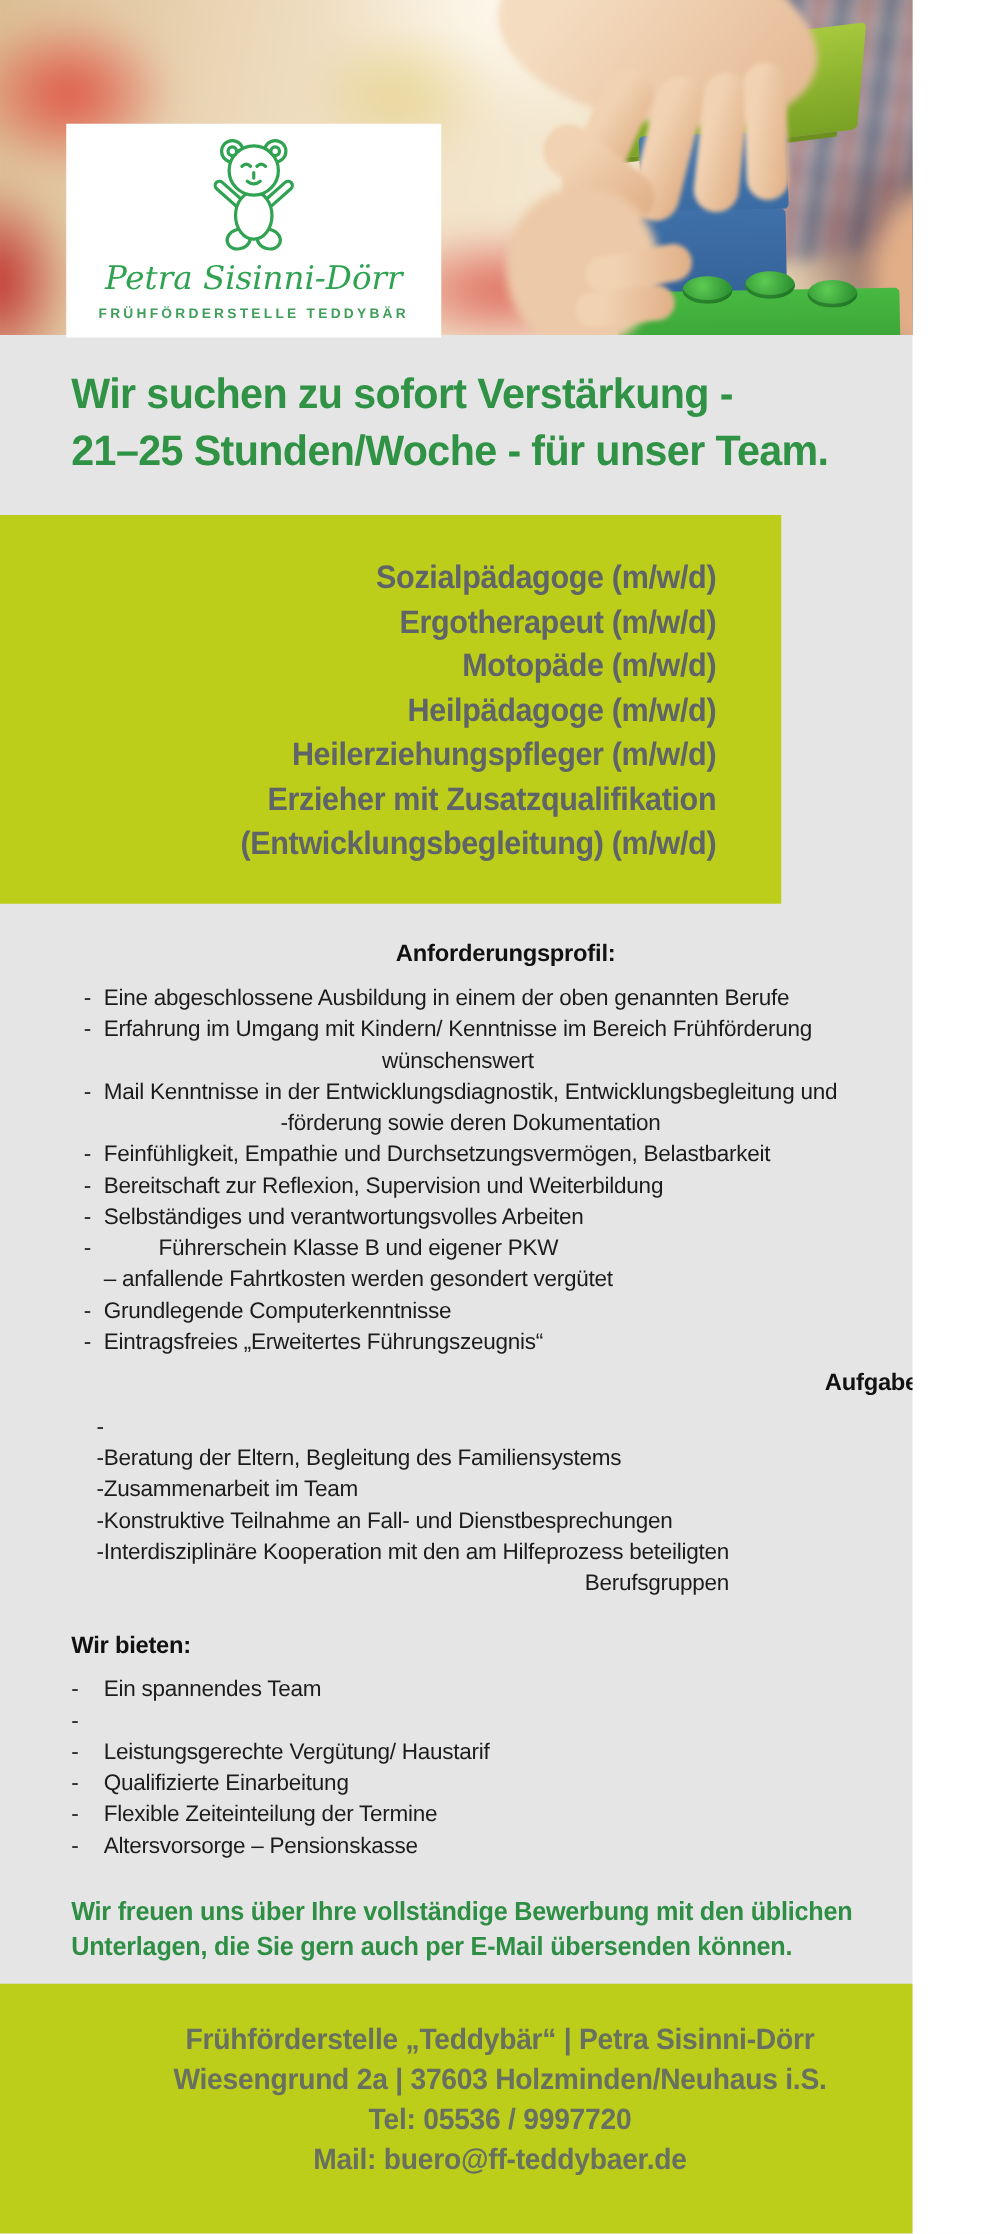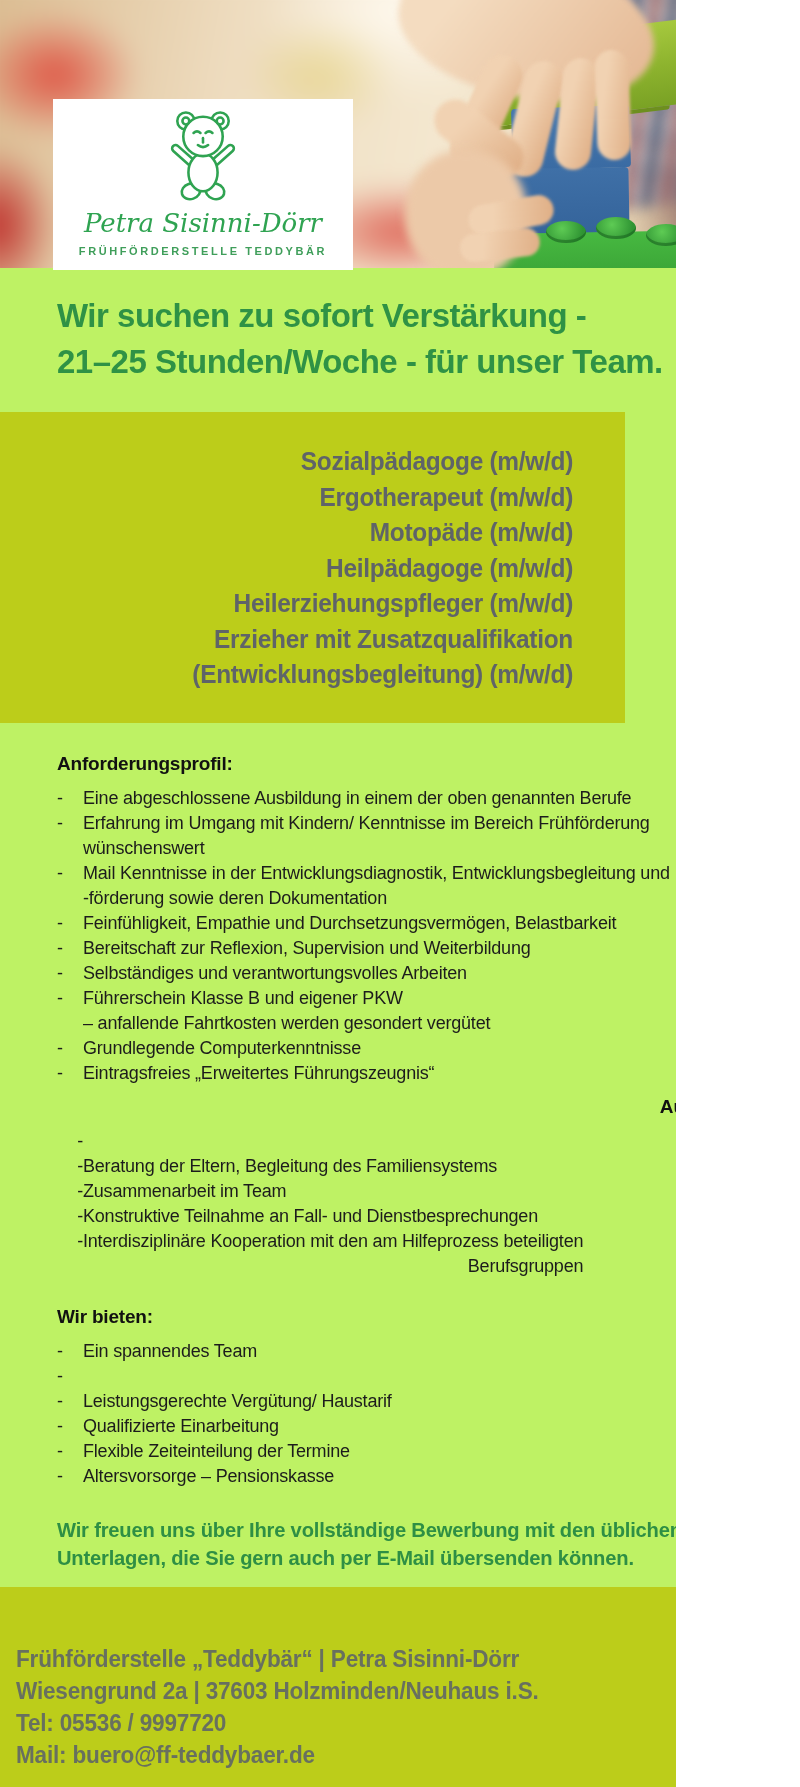--- a/index.html
+++ b/index.html
@@ -1,16 +1,16 @@
 <!DOCTYPE html>
 <html><head>
 <meta charset="utf-8">
 <style>
   html,body{margin:0;padding:0;background:#ffffff;}
-  .page{position:relative;width:676px;height:1787px;background:#bef264;overflow:hidden;
+  .page{position:relative;width:730px;height:1787px;background:#e5e5e5;overflow:hidden;
         font-family:"Liberation Sans",sans-serif;}
 
   
   .hero{position:absolute;left:0;top:0;width:800px;height:268px;overflow:hidden;background:#ecdcc3;}
   .hero-bg{position:absolute;left:-30px;top:-30px;right:-30px;bottom:-30px;filter:blur(13px);
     background:
       radial-gradient(120px 90px at 85px 105px, rgba(222,62,50,.85), rgba(222,62,50,0) 70%),
       radial-gradient(90px 110px at 25px 255px, rgba(188,32,32,.95), rgba(188,32,32,0) 72%),
       radial-gradient(150px 70px at 430px 262px, rgba(215,55,45,.75), rgba(215,55,45,0) 70%),
       radial-gradient(110px 80px at 350px 105px, rgba(225,205,110,.55), rgba(225,205,110,0) 70%),
@@ -68,31 +68,31 @@
     padding:32px 52px 0 0;}
   .jobs-inner{text-align:right;color:#5f6468;font-weight:bold;font-size:26px;line-height:35.5px;
     letter-spacing:-0.3px;transform:scaleX(.94);transform-origin:right top;}
 
   
   .section{position:absolute;left:57px;width:695px;color:#1c1c1c;}
   .sec-heading{font-size:19px;font-weight:bold;color:#111111;margin-bottom:11px;letter-spacing:-0.2px;}
   .li{display:flex;font-size:18px;line-height:25px;letter-spacing:-0.2px;}
   .li .dash{flex:0 0 26px;}
   .li .txt{white-space:pre-line;}
-  .sec-requirements{top:753px;}
+  .sec-requirements{top:753px;text-align:center;}
   .sec-tasks{top:1096px;text-align:right;}
   .sec-offer{top:1306px;}
 
   
   .closing{position:absolute;left:57px;top:1516px;width:700px;color:#2e8f44;font-weight:bold;
     font-size:21px;line-height:28px;letter-spacing:-0.2px;transform:scaleX(.96);transform-origin:left top;}
 
   
   .footer{position:absolute;left:0;top:1587px;width:800px;height:200px;background:#bccd1a;box-sizing:border-box;
-    padding-top:56px;text-align:left;}
+    padding-top:28px;text-align:center;}
   .footer-inner{color:#68705f;font-weight:bold;font-size:23.5px;line-height:32px;letter-spacing:-0.2px;
     transform:scaleX(.96);transform-origin:center top;}
 </style>
 </head>
 <body>
 
 <div class="page">
 
   <div class="hero">
     <div class="hero-bg"></div>

